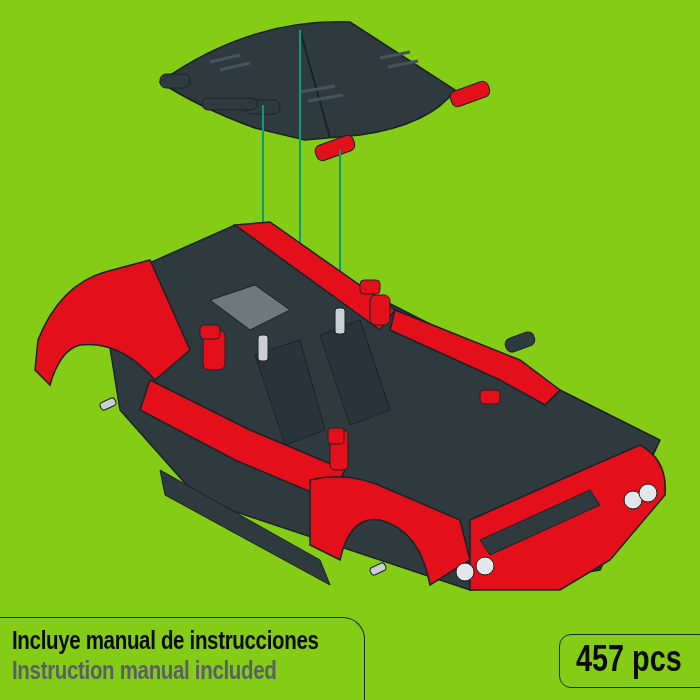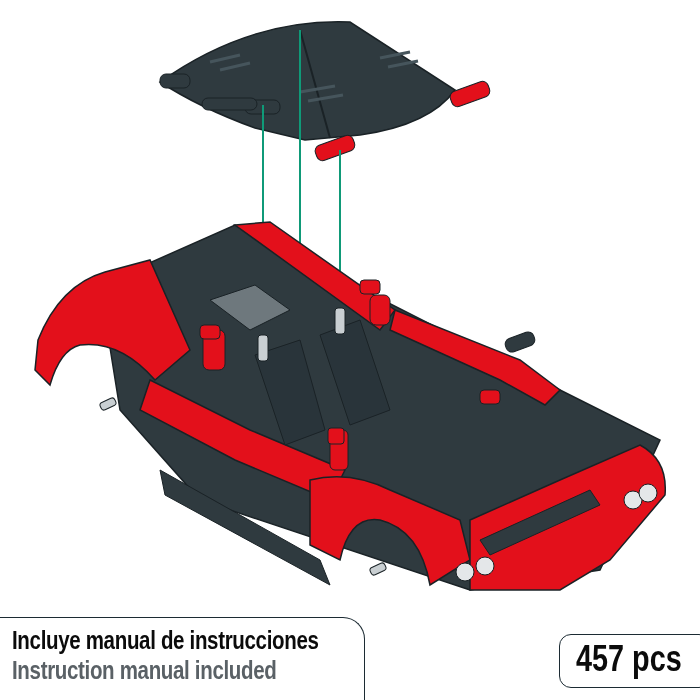--- a/index.html
+++ b/index.html
@@ -1,17 +1,17 @@
 <!DOCTYPE html>
 <html><head>
 <meta charset="utf-8">
 <style>
   html, body { margin:0; padding:0; }
   body { width:700px; height:700px; overflow:hidden; background:#a9dbe6; font-family:"Liberation Sans", sans-serif; }
-  .stage { position:relative; width:700px; height:700px; background:#ffffff; }
+  .stage { position:relative; width:700px; height:700px; background:#84cc16; }
   .illustration { position:absolute; left:0; top:0; width:700px; height:620px; }
   .manual-box { position:absolute; left:-2px; top:617px; width:366px; height:100px; border:1.5px solid #1c2b33; border-top-right-radius:22px; border-left:none; border-bottom:none; }
   .manual-es { position:absolute; left:12px; top:626px; font-family:"Liberation Sans", sans-serif; font-weight:bold; font-size:25px; color:#0b0b0b; letter-spacing:-0.4px; transform:scaleX(0.82); transform-origin:left center; white-space:nowrap; }
   .manual-en { position:absolute; left:12px; top:656px; font-family:"Liberation Sans", sans-serif; font-weight:bold; font-size:25px; color:#5a6166; letter-spacing:-0.4px; transform:scaleX(0.82); transform-origin:left center; white-space:nowrap; }
   .pcs-box { position:absolute; left:559px; top:634px; width:150px; height:52px; border:1.5px solid #1c2b33; border-radius:12px; }
   .pcs-text { position:absolute; left:576px; top:638px; font-family:"Liberation Sans", sans-serif; font-weight:bold; font-size:36px; color:#0b0b0b; transform:scaleX(0.8); transform-origin:left center; white-space:nowrap; }
 </style>
 </head>
 <body>
 

